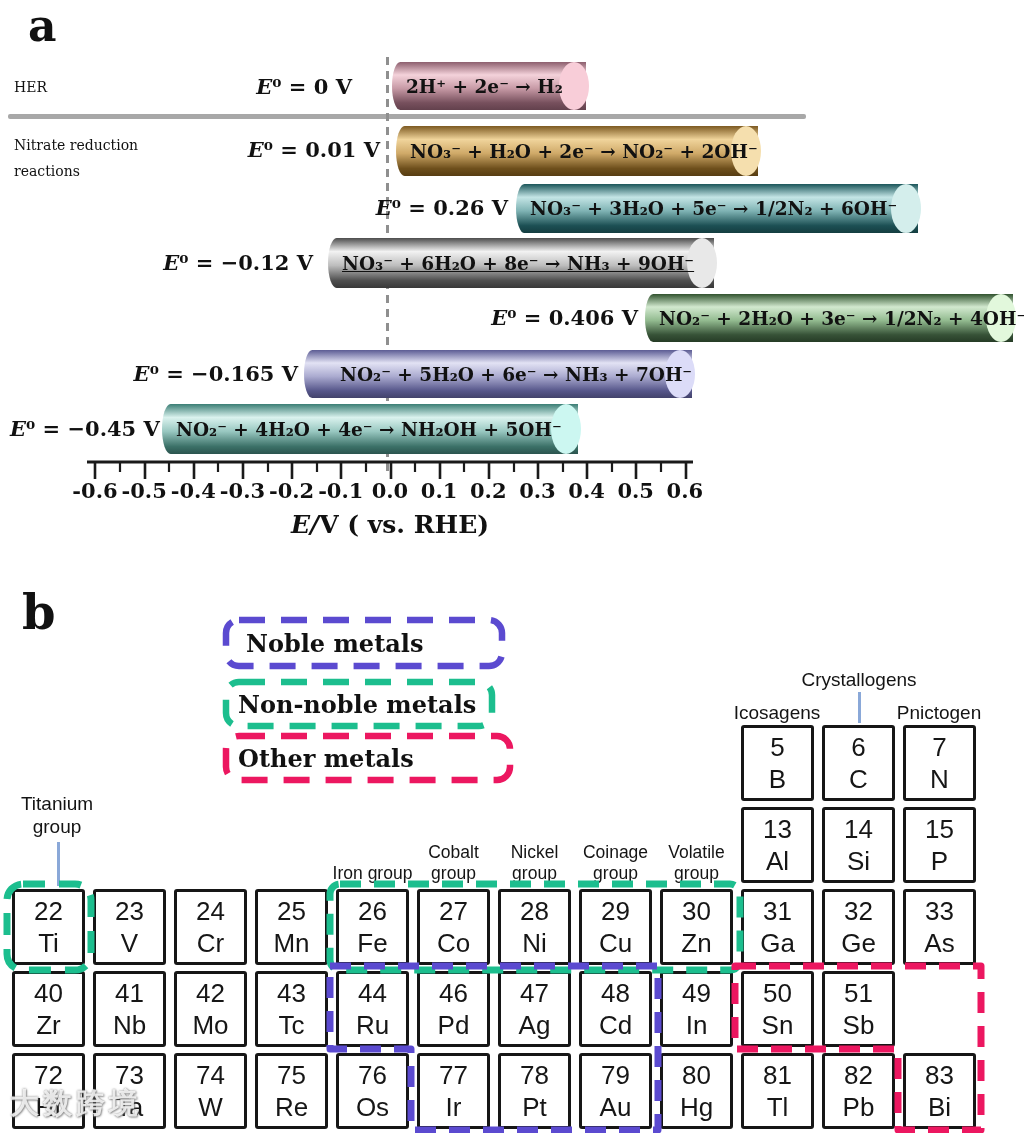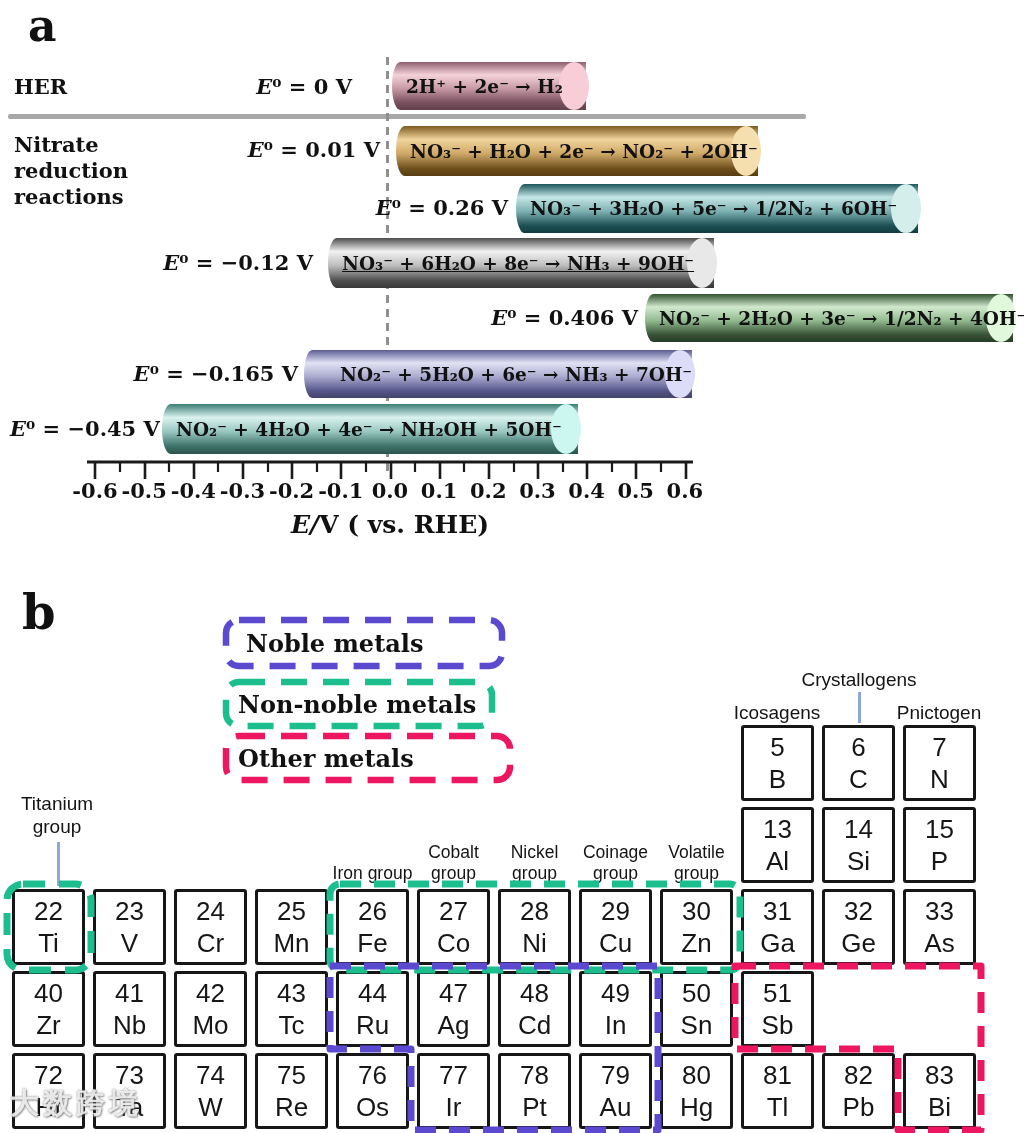--- a/index.html
+++ b/index.html
@@ -2,21 +2,21 @@
 <html style="--c-noble: #5b4ad0; --c-nonnoble: #1cbe8e; --c-other: #ec1760; --c-connector: #8aa8d8; --c-separator: #a8a8a8;"><head>
 <meta charset="utf-8">
 <style>
   html,body{margin:0;padding:0;background:#fff;}
   #stage{position:relative;width:1024px;height:1133px;background:#fff;overflow:hidden;
          font-family:"DejaVu Serif","Liberation Serif",serif;color:#111;}
   .abs{position:absolute;}
 
   
   .panel-letter{font-weight:bold;font-size:44px;line-height:1;}
-  .side-label{font-weight:bold;font-size:21px;line-height:26px;}
+  .side-label{font-weight:normal;font-size:14px;line-height:26px;}
   .e0{font-weight:bold;font-size:21px;text-align:right;white-space:nowrap;}
   .e0::first-letter{font-style:italic;}
   .sep{background:#a8a8a8;border-radius:2px;}
   .vdash{width:3px;background:repeating-linear-gradient(180deg,#8f8f8f 0 8px,transparent 8px 14px);}
   .cyl{display:flex;align-items:center;padding-left:14px;box-sizing:border-box;
        border-top-left-radius:9px 26px;border-bottom-left-radius:9px 26px;}
   .cyl .eq{font-weight:bold;font-size:18.5px;white-space:nowrap;position:relative;z-index:2;}
   .cap{position:absolute;top:0;right:-3px;width:30px;height:100%;border-radius:50%;z-index:1;}
   .cyl1{background:linear-gradient(180deg,#8d5f6e 0%,#f4d2da 27%,#c79aa6 55%,#77505d 85%,#63414d 100%);}
   .cyl1 .cap{background:#f8cdd8;}
@@ -250,20 +250,24 @@
       </div>
       <div class="cell">
         <div class="num">43</div>
         <div class="sym">Tc</div>
       </div>
       <div class="cell">
         <div class="num">44</div>
         <div class="sym">Ru</div>
       </div>
       <div class="cell">
+        <div class="num">46</div>
+        <div class="sym">Pd</div>
+      </div>
+      <div class="cell">
         <div class="num">47</div>
         <div class="sym">Ag</div>
       </div>
       <div class="cell">
         <div class="num">48</div>
         <div class="sym">Cd</div>
       </div>
       <div class="cell">
         <div class="num">49</div>
         <div class="sym">In</div>

